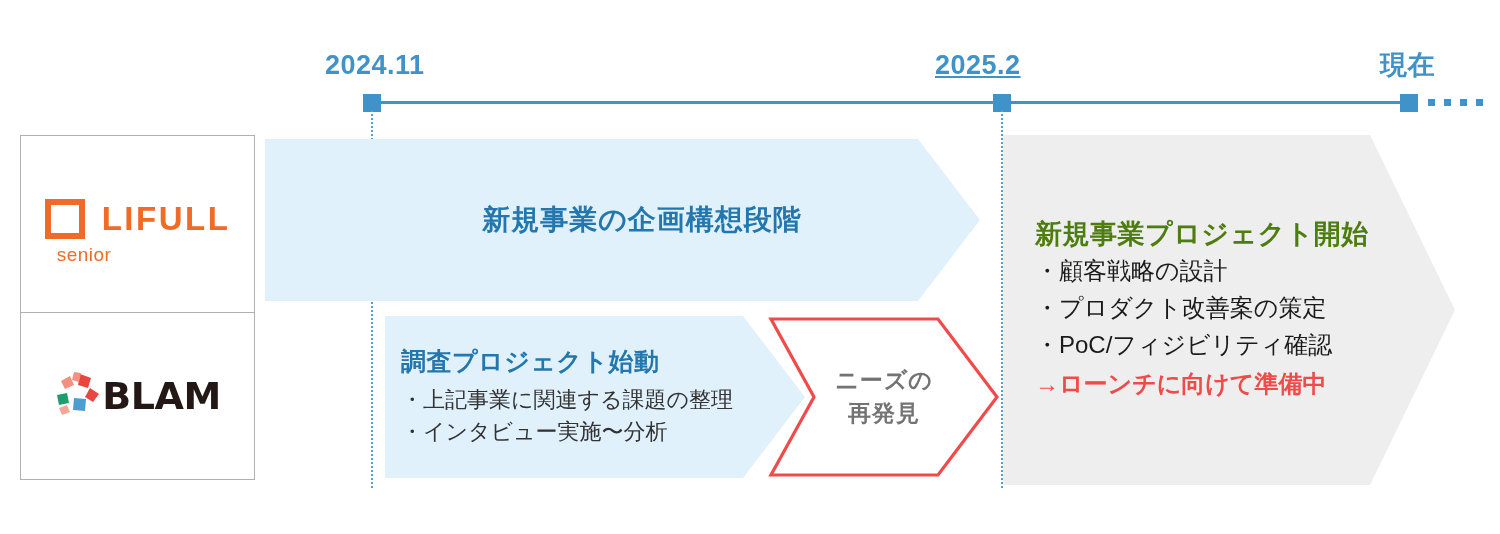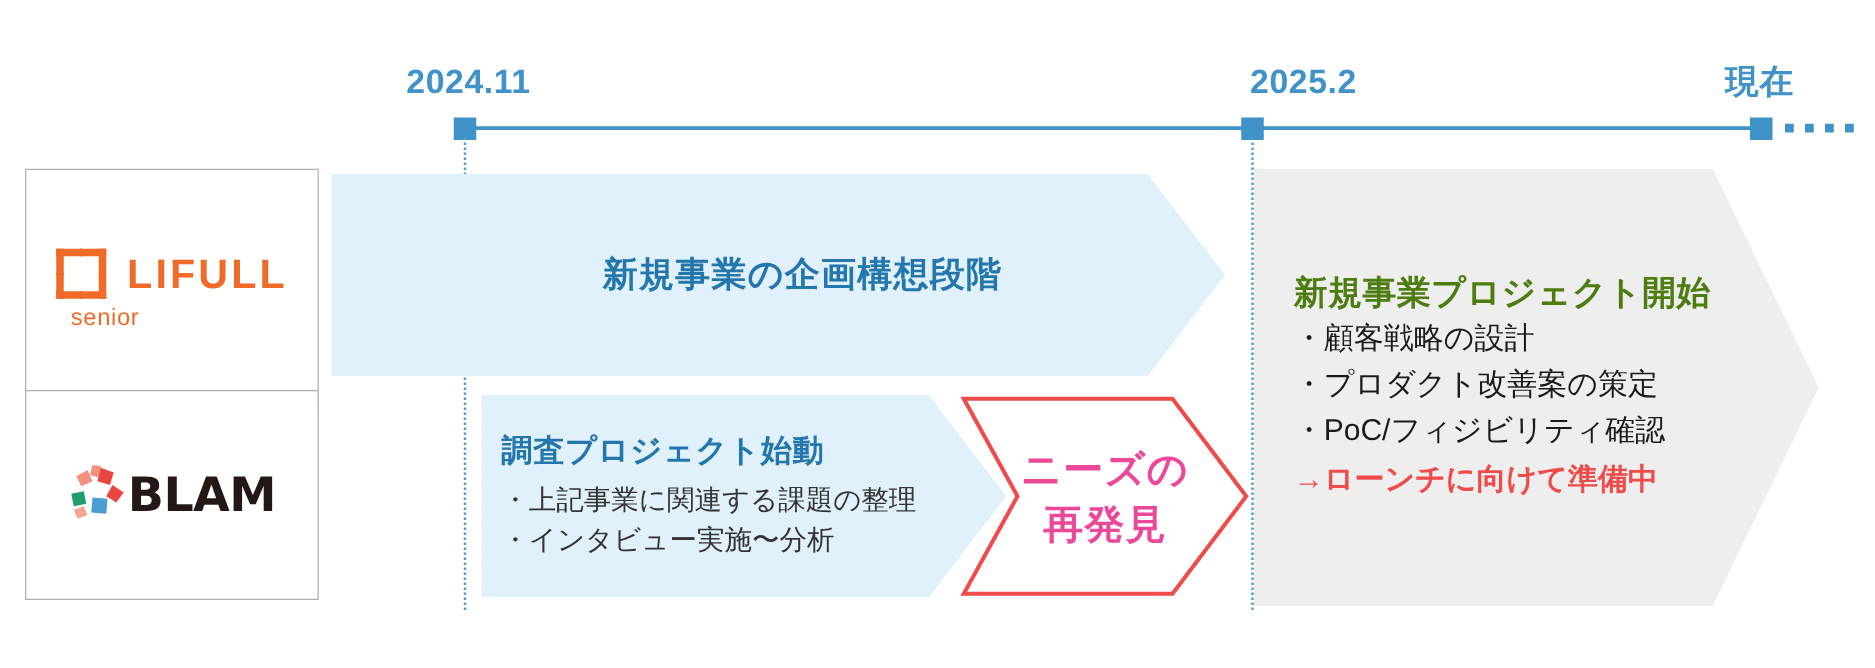--- a/index.html
+++ b/index.html
@@ -196,23 +196,23 @@
     position: absolute;
     inset: 0;
     display: flex;
     flex-direction: column;
     align-items: center;
     justify-content: center;
     gap: 4px;
     pointer-events: none;
   }
   .chev-line {
-    font-size: 32px;
-    font-weight: 700;
-    color: #ec4899;
+    font-size: 23px;
+    font-weight: 700;
+    color: #737373;
     letter-spacing: 1px;
     line-height: 1.25;
   }
 
   
   #panel-project {
     position: absolute;
     left: 1003px;
     top: 135px;
     width: 452px;
@@ -247,21 +247,21 @@
     margin-top: 2px;
     white-space: nowrap;
   }
 </style>
 </head>
 <body>
 
 <div id="stage">
 
   <div class="tl-label" style="left:325px; top:52px;">2024.11</div>
-  <div class="tl-label" style="left:1000px; top:52px;">2025.2</div>
+  <div class="tl-label" style="left:935px; top:52px;text-decoration:underline;">2025.2</div>
   <div class="tl-label" style="left:1380px; top:52px;">現在</div>
 
   <div class="tl-axis"></div>
 
   <div class="tl-marker" style="left:363px;"></div>
   <div class="tl-marker" style="left:993px;"></div>
   <div class="tl-marker" style="left:1400px;"></div>
 
   <div class="tl-dot" style="left:1428px;"></div>
   <div class="tl-dot" style="left:1444px;"></div>

